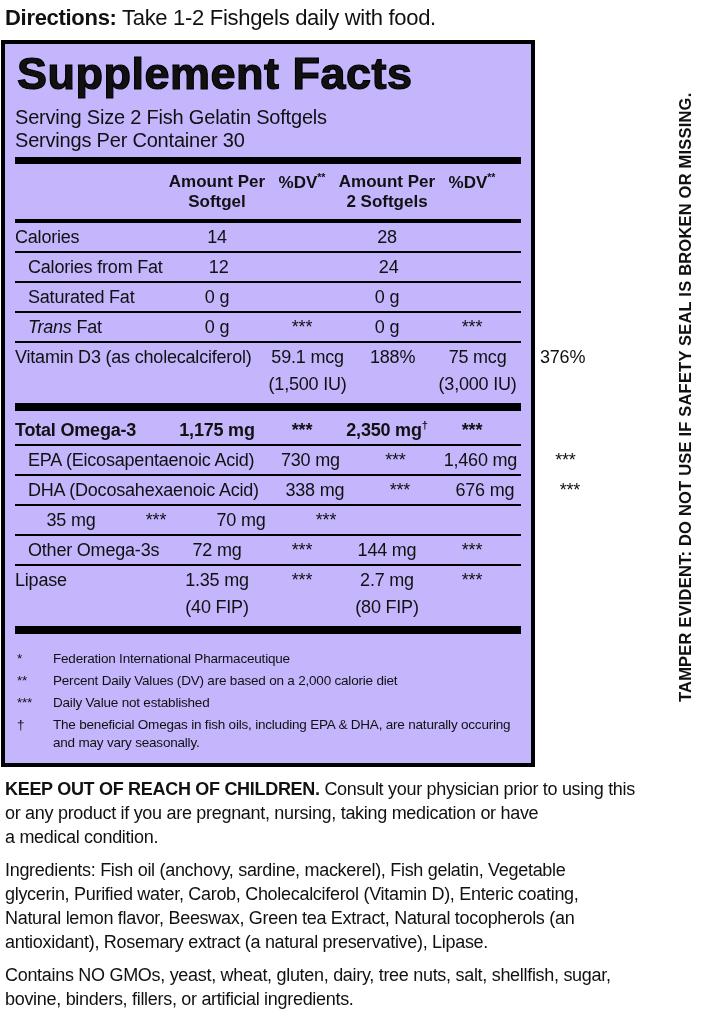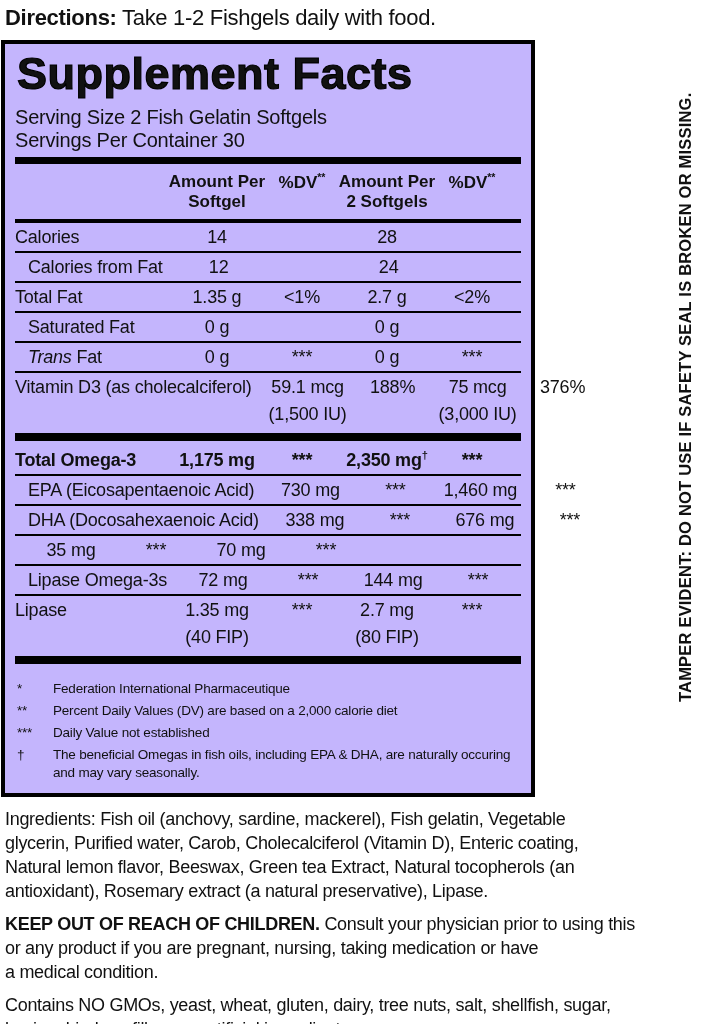--- a/index.html
+++ b/index.html
@@ -115,31 +115,20 @@
         <div class="c-amt">
           <div class="amt-main">12</div>
         </div>
         <div class="c-dv"></div>
         <div class="c-amt">
           <div class="amt-main">24</div>
         </div>
         <div class="c-dv"></div>
       </div>
       <div class="srow">
-        <div class="c-lab">Total Fat</div>
-        <div class="c-amt">
-          <div class="amt-main">1.35 g</div>
-        </div>
-        <div class="c-dv">&lt;1%</div>
-        <div class="c-amt">
-          <div class="amt-main">2.7 g</div>
-        </div>
-        <div class="c-dv">&lt;2%</div>
-      </div>
-      <div class="srow">
         <div class="c-lab ind">Saturated Fat</div>
         <div class="c-amt">
           <div class="amt-main">0 g</div>
         </div>
         <div class="c-dv"></div>
         <div class="c-amt">
           <div class="amt-main">0 g</div>
         </div>
         <div class="c-dv"></div>
       </div>
@@ -209,21 +198,21 @@
         <div class="c-amt">
           <div class="amt-main">35 mg</div>
         </div>
         <div class="c-dv">***</div>
         <div class="c-amt">
           <div class="amt-main">70 mg</div>
         </div>
         <div class="c-dv">***</div>
       </div>
       <div class="srow">
-        <div class="c-lab ind">Lipase Omega-3s</div>
+        <div class="c-lab ind">Other Omega-3s</div>
         <div class="c-amt">
           <div class="amt-main">72 mg</div>
         </div>
         <div class="c-dv">***</div>
         <div class="c-amt">
           <div class="amt-main">144 mg</div>
         </div>
         <div class="c-dv">***</div>
       </div>
       <div class="srow">
@@ -259,23 +248,23 @@
       <div class="fn">
         <div class="fn-sym">†</div>
         <div class="fn-text">The beneficial Omegas in fish oils, including EPA &amp; DHA, are naturally occuring and may vary seasonally.</div>
       </div>
     </div>
 </div>
 
 <div class="side-text">TAMPER EVIDENT: DO NOT USE IF SAFETY SEAL IS BROKEN OR MISSING.</div>
 
 <div class="paras">
+  <div class="para"><span class="pbold">KEEP OUT OF REACH OF CHILDREN.</span><span> Consult your physician prior to using this
+or any product if you are pregnant, nursing, taking medication or have
+a medical condition.</span></div>
   <div class="para">Ingredients: Fish oil (anchovy, sardine, mackerel), Fish gelatin, Vegetable
 glycerin, Purified water, Carob, Cholecalciferol (Vitamin D), Enteric coating,
 Natural lemon flavor, Beeswax, Green tea Extract, Natural tocopherols (an
 antioxidant), Rosemary extract (a natural preservative), Lipase.</div>
-  <div class="para"><span class="pbold">KEEP OUT OF REACH OF CHILDREN.</span><span> Consult your physician prior to using this
-or any product if you are pregnant, nursing, taking medication or have
-a medical condition.</span></div>
   <div class="para tight">Contains NO GMOs, yeast, wheat, gluten, dairy, tree nuts, salt, shellfish, sugar,
 bovine, binders, fillers, or artificial ingredients.</div>
 
 </div>
 
 </body></html>

